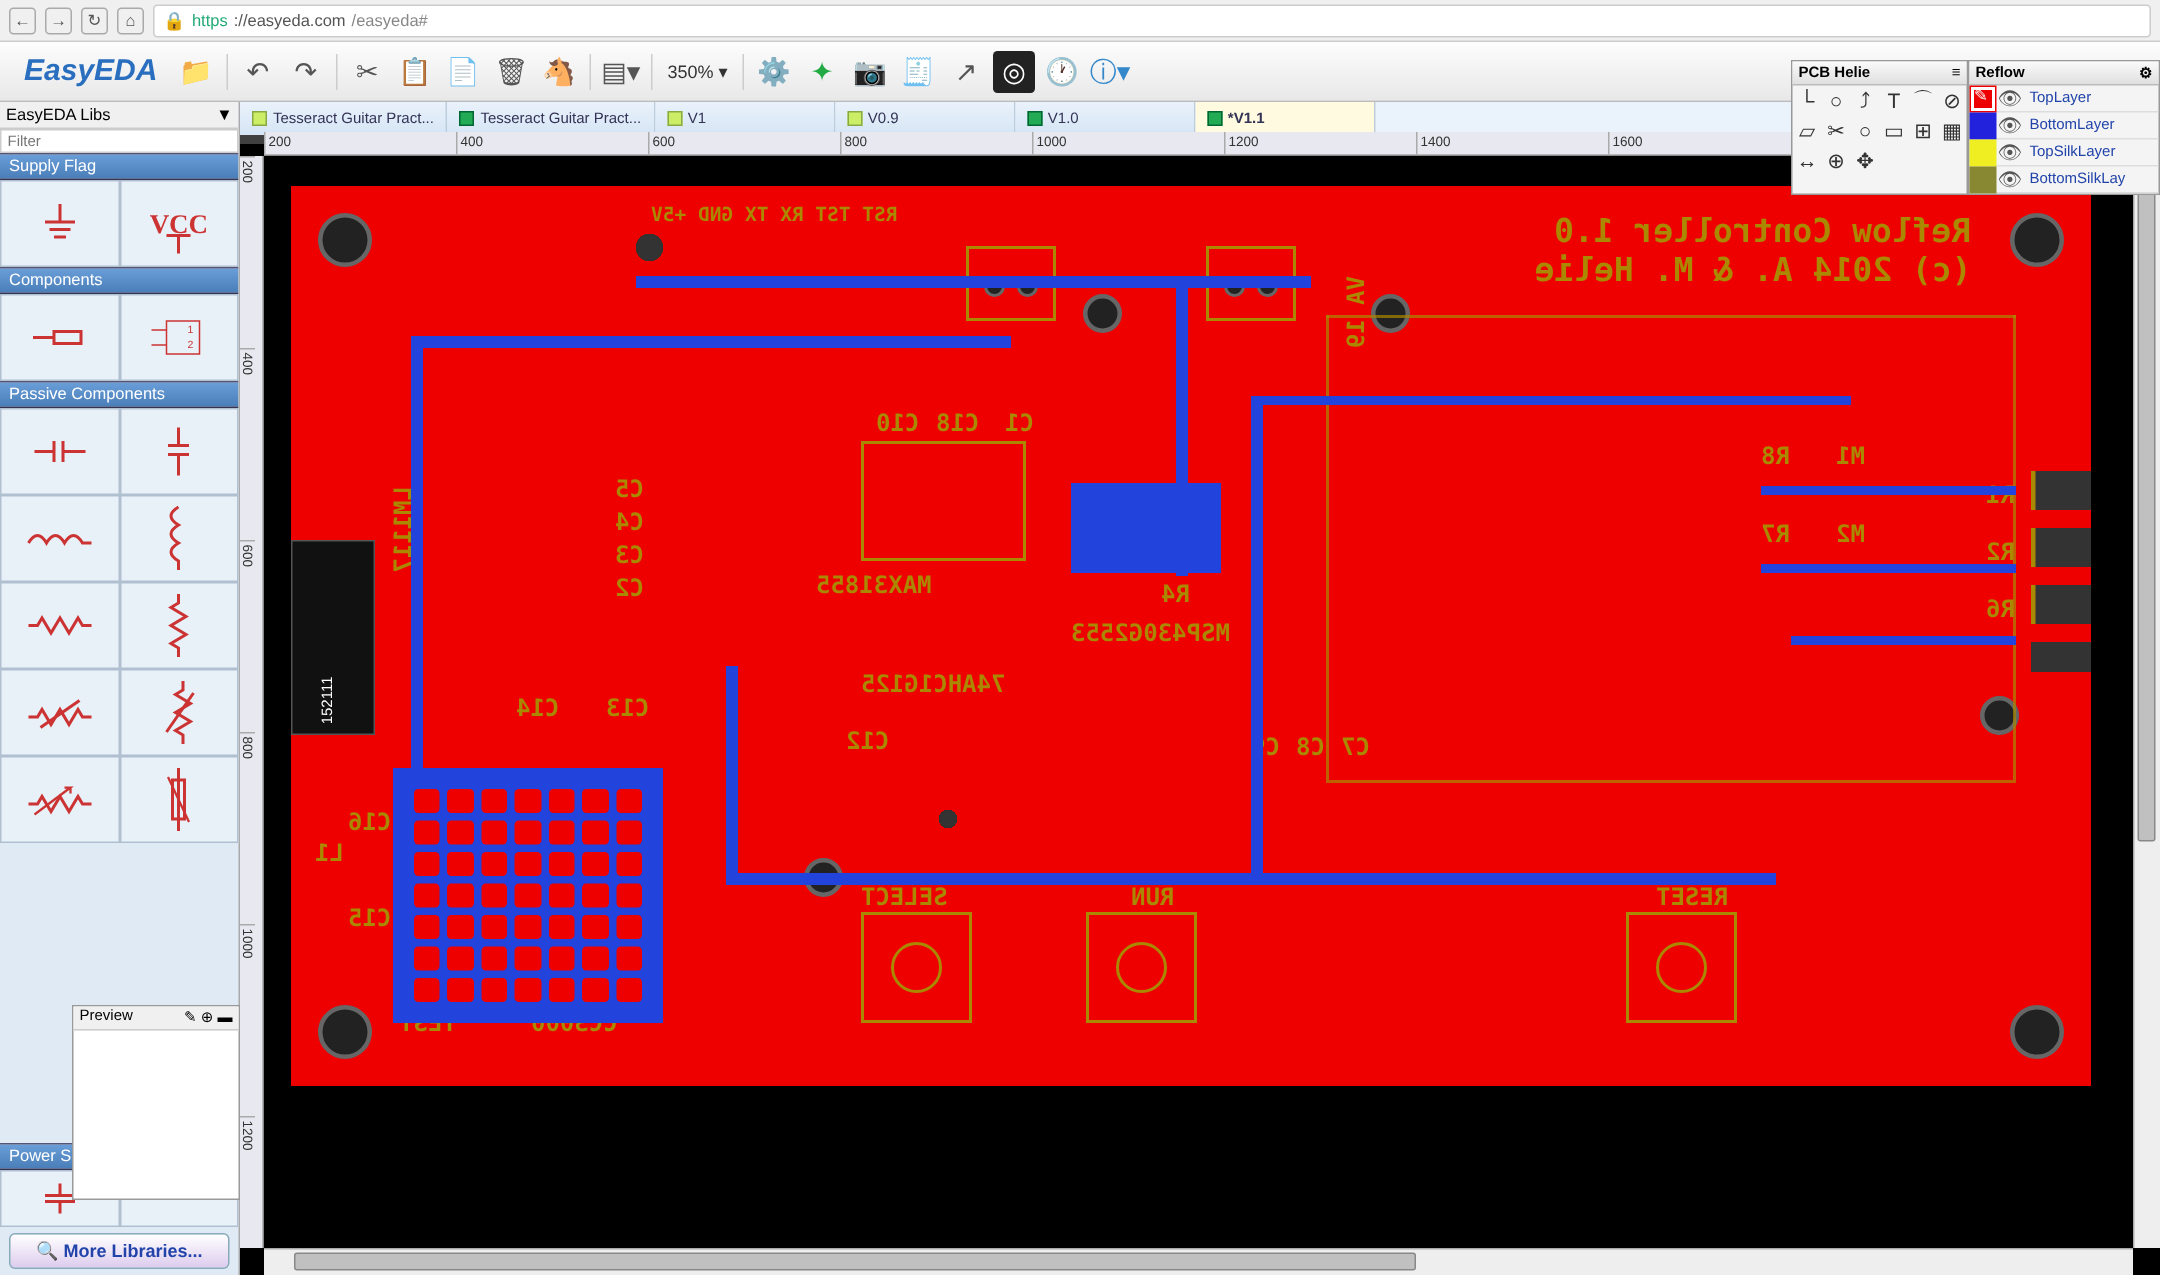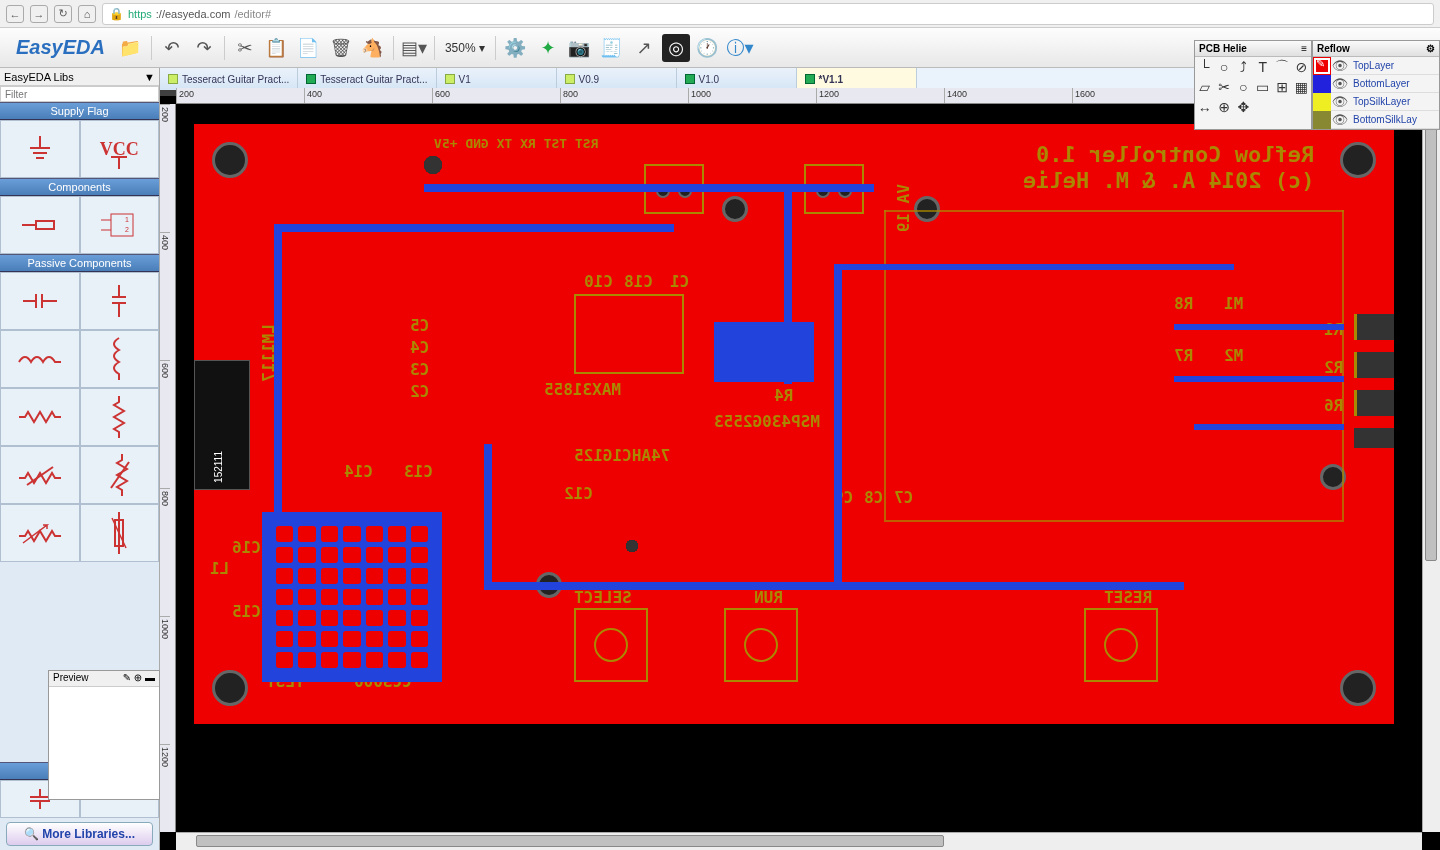--- a/index.html
+++ b/index.html
@@ -12,21 +12,21 @@
 .toolbar { height: 40px; background: linear-gradient(#fdfdfd,#e8e8e8); border-bottom: 1px solid #bbb; display: flex; align-items: center; padding: 0 8px; gap: 4px; }
 .logo { height: 32px; display:flex; align-items:center; padding:0 8px;}
 .logo-text { font-size: 20px; font-weight: bold; color: #2a6fbf; font-style: italic; }
 .tb-btn { width: 28px; height: 28px; display: flex; align-items: center; justify-content: center; cursor: pointer; border-radius: 3px; font-size: 18px; color: #555; }
 .tb-sep { width: 1px; height: 24px; background: #ccc; margin: 0 2px; }
 .zoom-label { font-size: 12px; color: #333; padding: 0 4px; }
 .main-area { display: flex; height: 782px; }
 .sidebar { width: 160px; background: #e0eaf4; border-right: 1px solid #aaa; display: flex; flex-direction: column; overflow: hidden; }
 .libs-header { height: 18px; background: #f0f0f0; border-bottom: 1px solid #ccc; padding: 2px 4px; display:flex; justify-content:space-between; align-items:center; }
 .filter-input { height: 16px; border: 1px solid #ccc; width: 100%; padding: 0 4px; font-size:10px; color:#888; }
-.lib-section { background: linear-gradient(#6a9ed8,#4a7eb8); color: #fff; padding: 2px 6px; font-size: 11px; border-top:1px solid #557; border-bottom:1px solid #335;text-align:center; }
+.lib-section { background: linear-gradient(#6a9ed8,#4a7eb8); color: #fff; padding: 2px 6px; font-size: 11px; border-top:1px solid #557; border-bottom:1px solid #335; }
 .lib-grid { display: grid; grid-template-columns: 1fr 1fr; }
 .lib-cell { height: 58px; border: 1px solid #b0c0d0; background: #e8f0f8; display: flex; align-items: center; justify-content: center; position:relative; }
 .lib-cell svg { overflow: visible; }
 .preview-pane { position:absolute; bottom:50px; left:48px; width:112px; height:130px; background:#fff; border:1px solid #999; z-index:10; }
 .preview-hdr { height:16px; background:#f0f0f0; border-bottom:1px solid #ccc; font-size:10px; padding:1px 4px; display:flex; justify-content:space-between;}
 .more-libs-btn { height: 24px; background: linear-gradient(#fff,#dce); border: 1px solid #8ab; margin: 4px 6px; border-radius: 4px; display: flex; align-items: center; justify-content: center; color: #24a; font-weight: bold; font-size:12px; cursor:pointer; }
 .canvas-area { flex: 1; background: #000; position: relative; overflow: hidden; }
 .tabs-bar { height: 28px; background: #eaf2fb; border-bottom: 6px solid #404040; display: flex; }
 .doc-tab { height: 100%; padding: 0 8px; display: flex; align-items: center; gap: 4px; border-right: 1px solid #bcd; font-size: 10px; color: #335; cursor:pointer; min-width:120px; background:linear-gradient(#eaf2fb,#d5e5f5); }
 .doc-tab.active { background: #fffae0; font-weight:bold; }
@@ -66,21 +66,21 @@
 
 <div class="browser-bar">
   <div class="browser-btn">←</div>
   <div class="browser-btn">→</div>
   <div class="browser-btn">↻</div>
   <div class="browser-btn">⌂</div>
   <div class="url-bar">
     <span class="lock-icon">🔒</span>
     <span class="url-text">https</span>
       <span>://easyeda.com</span>
-      <span style="color:#888">/editor#</span>
+      <span style="color:#888">/easyeda#</span>
   </div>
 </div>
 
 <div class="toolbar">
   <div class="logo">
       <span class="logo-text">EasyEDA</span>
     </div>
   <div class="tb-btn">📁</div>
   <div class="tb-sep"></div>
   <div class="tb-btn">↶</div>

